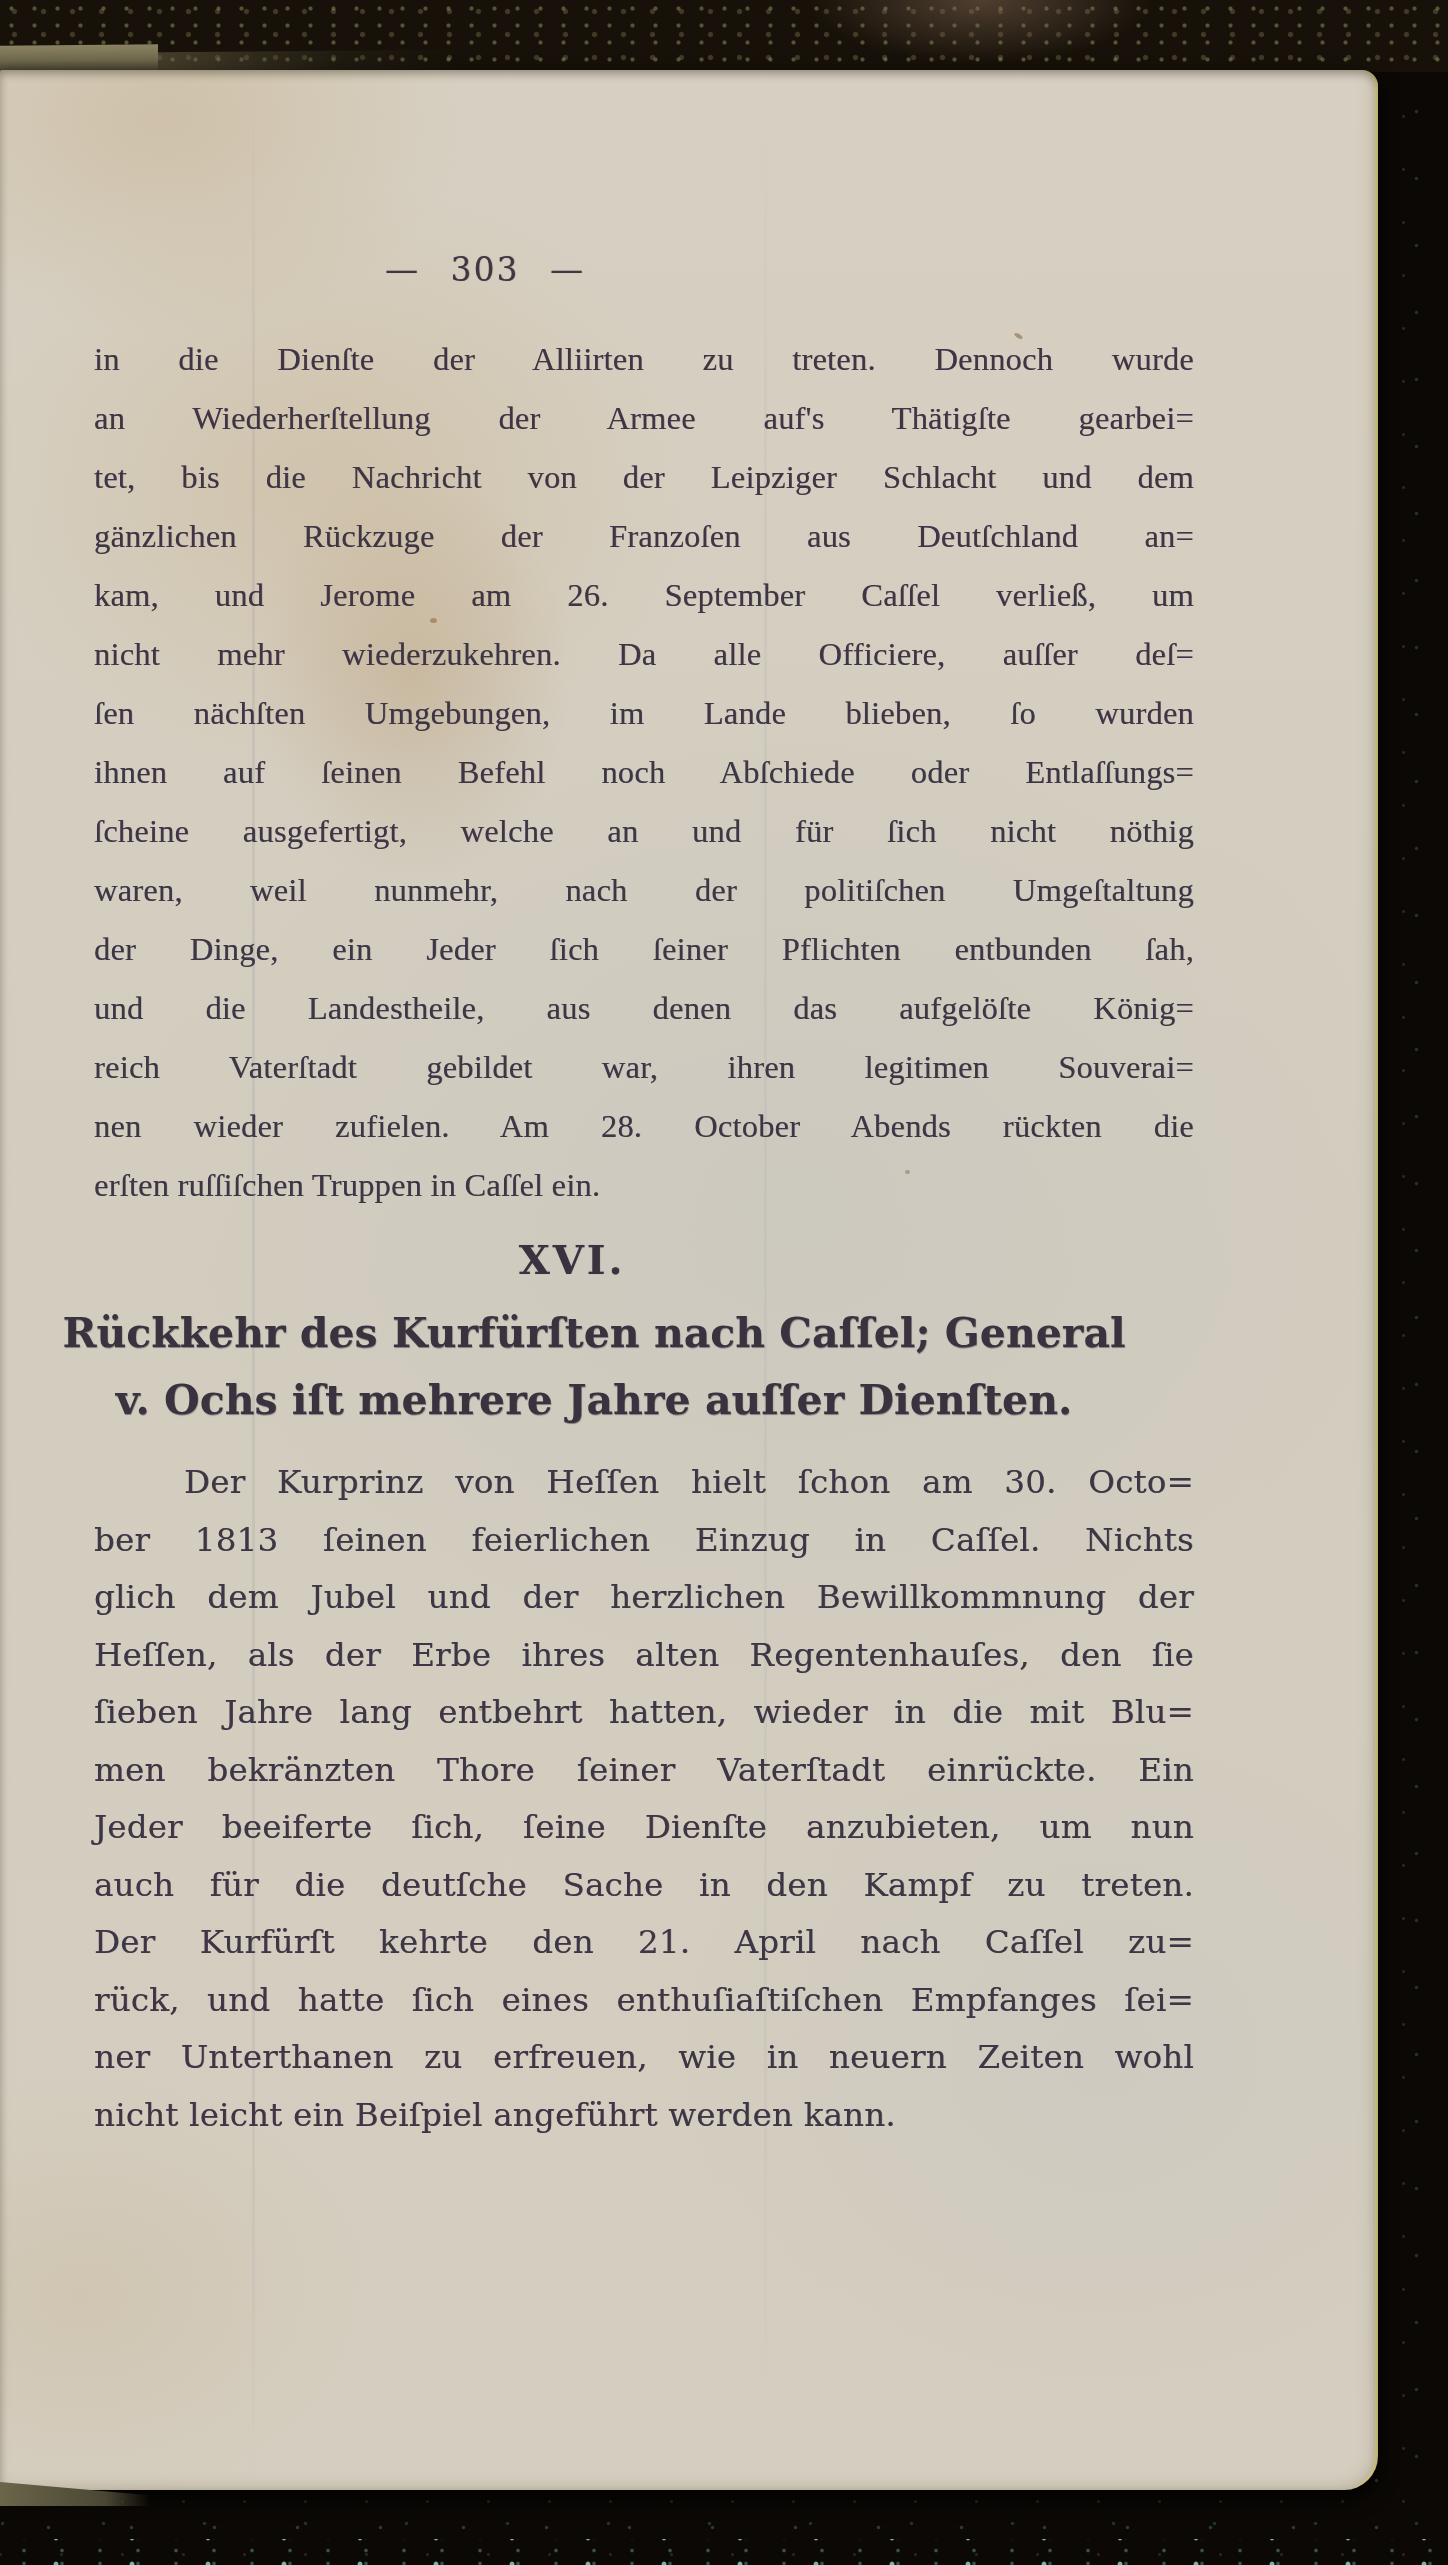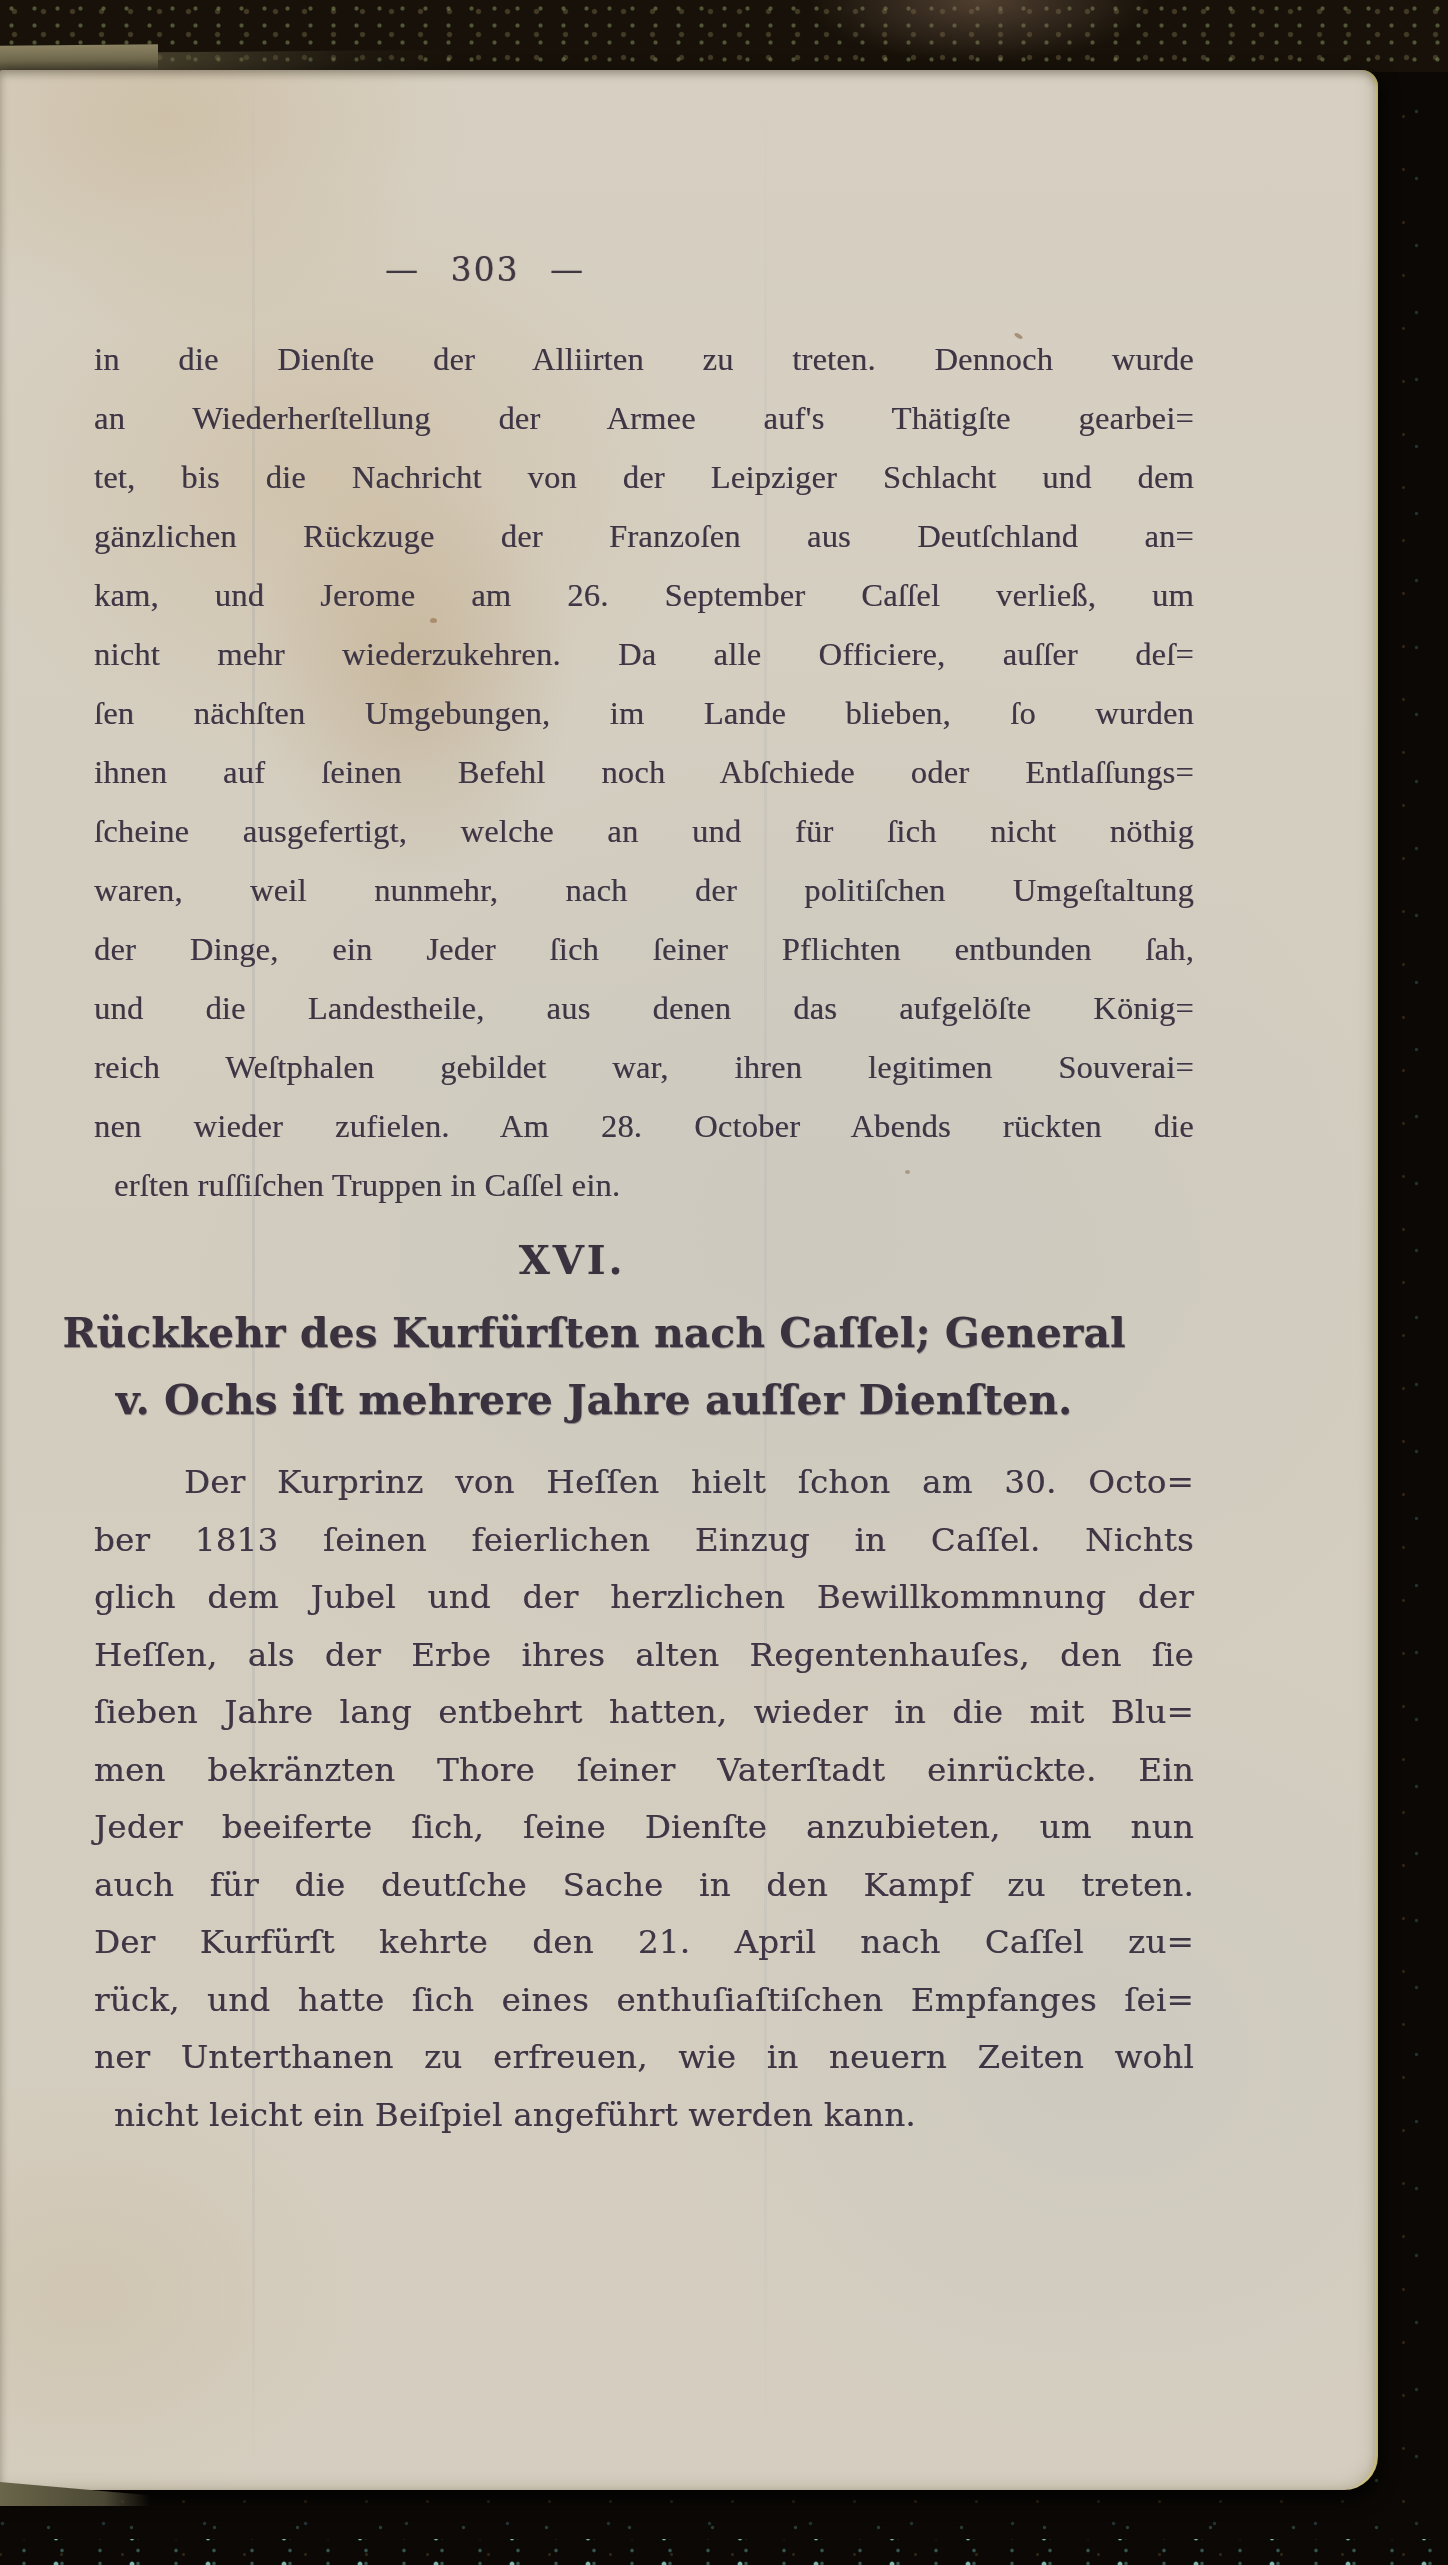--- a/index.html
+++ b/index.html
@@ -83,21 +83,21 @@
   }
   .para{position:absolute;left:94px;width:1100px;color:#3e3545;
     text-shadow:0.4px 0.4px 0.6px rgba(62,53,69,0.5);}
   .para .line{
     height:59px;line-height:59px;font-size:32.5px;letter-spacing:0.2px;
     text-align:justify;text-align-last:justify;
   }
   .para-1{top:330px;font-family:Liberation Serif, serif;}
   .para-2{top:1454px;}
   .para-2 .line{height:57.5px;line-height:57.5px;}
-  .para .line.end{text-align-last:left;margin-left:20px;}
+  .para .line.end{text-align-last:left;}
   .para-2 .line.indent{text-indent:90px;}
 
   .chapter-number{
     position:absolute;left:94px;top:1232px;width:1100px;height:56px;line-height:56px;
     text-align:center;font-size:40px;font-weight:bold;letter-spacing:3px;color:#3a323e;
     transform:translateX(-72px);
     text-shadow:0.4px 0.4px 0.7px rgba(58,50,62,0.5);
   }
   .chapter-title{
     position:absolute;left:94px;top:1300px;width:1100px;
@@ -130,21 +130,21 @@
     <div class="line">tet, bis die Nachricht von der Leipziger Schlacht und dem</div>
     <div class="line">gänzlichen Rückzuge der Franzoſen aus Deutſchland an=</div>
     <div class="line">kam, und Jerome am 26. September Caſſel verließ, um</div>
     <div class="line">nicht mehr wiederzukehren.  Da alle Officiere, auſſer deſ=</div>
     <div class="line">ſen nächſten Umgebungen, im Lande blieben, ſo wurden</div>
     <div class="line">ihnen auf ſeinen Befehl noch Abſchiede oder Entlaſſungs=</div>
     <div class="line">ſcheine ausgefertigt, welche an und für ſich nicht nöthig</div>
     <div class="line">waren, weil nunmehr, nach der politiſchen Umgeſtaltung</div>
     <div class="line">der Dinge, ein Jeder ſich ſeiner Pflichten entbunden ſah,</div>
     <div class="line">und die Landestheile, aus denen das aufgelöſte König=</div>
-    <div class="line">reich Weſtphalen gebildet war, ihren legitimen Souverai=</div>
+    <div class="line">reich Vaterſtadt gebildet war, ihren legitimen Souverai=</div>
     <div class="line">nen wieder zufielen.  Am 28. October Abends rückten die</div>
     <div class="line end">erſten ruſſiſchen Truppen in Caſſel ein.</div>
   </div>
 
   <div class="chapter-number">XVI.</div>
 
   <div class="chapter-title">
     <div class="line">Rückkehr des Kurfürſten nach Caſſel; General</div>
     <div class="line">v. Ochs iſt mehrere Jahre auſſer Dienſten.</div>
   </div>

